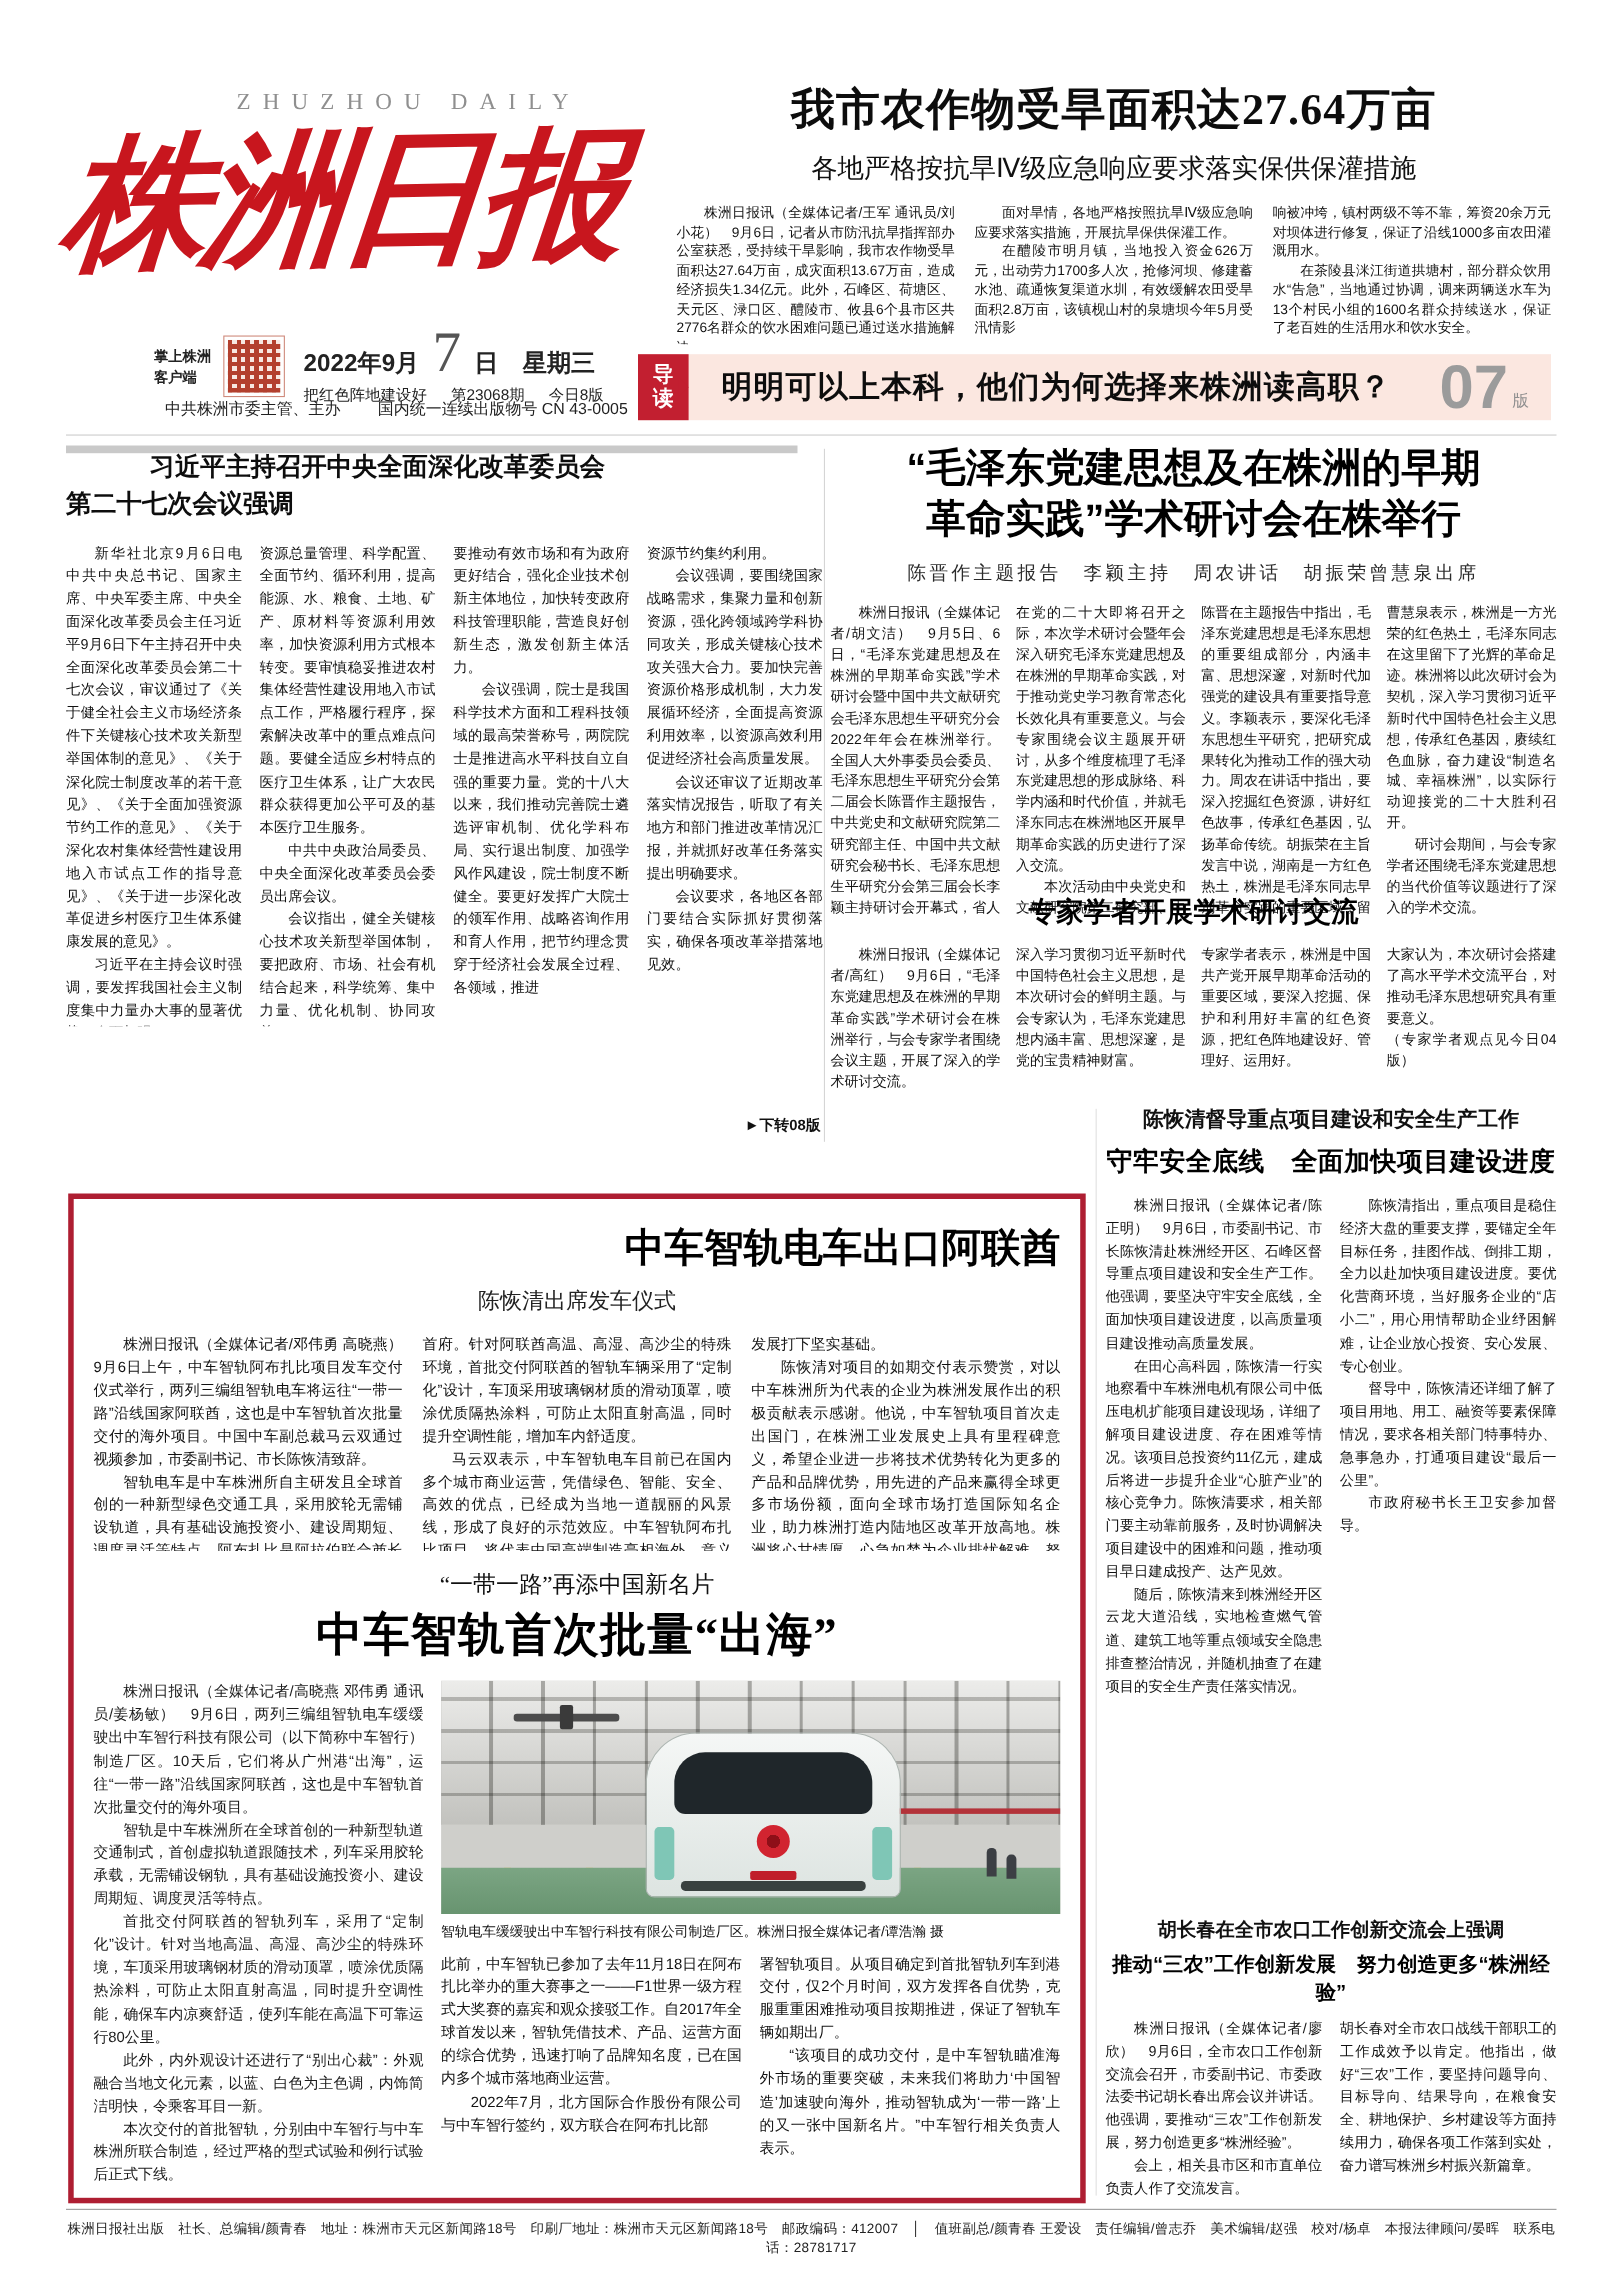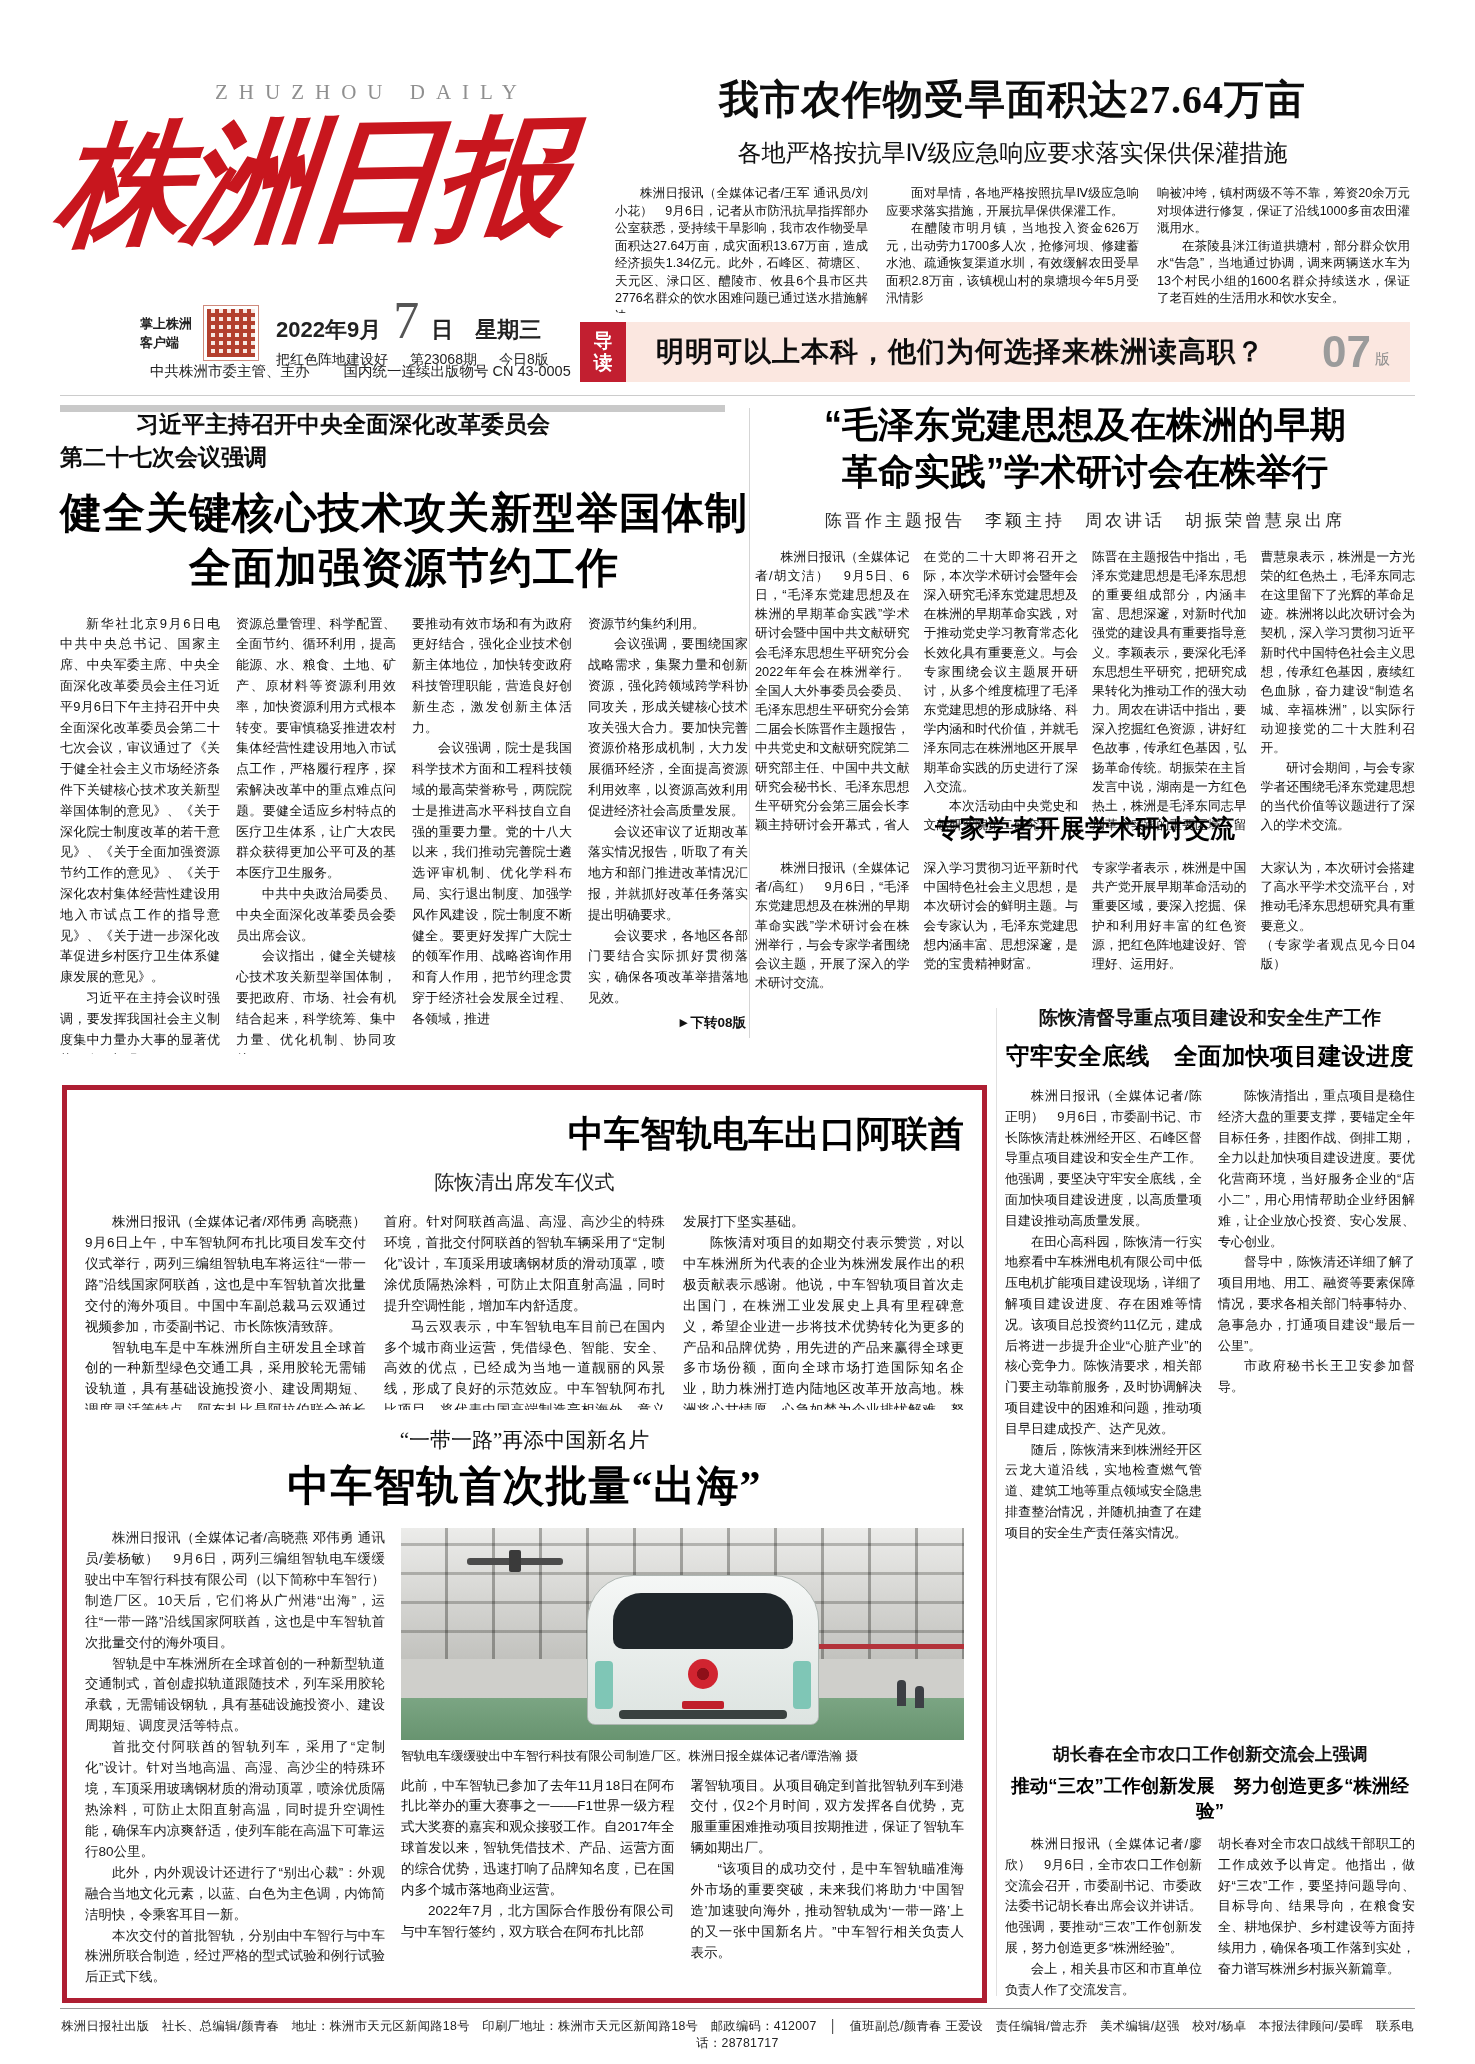--- a/index.html
+++ b/index.html
@@ -40,21 +40,21 @@
   
   .daodu{position:absolute;left:580px;top:322px;width:830px;height:60px;background:#fbe7e0;
       display:flex;align-items:center;}
   .daodu-badge{position:relative;width:46px;height:60px;background:#c21f30;color:#fff;
       display:flex;flex-direction:column;align-items:center;justify-content:center;
       font-size:19px;font-weight:700;line-height:1.15;flex:0 0 auto;}
   .daodu-badge::after{content:"";position:absolute;right:-9px;top:50%;transform:translateY(-50%);
       border:9px solid transparent;border-left-color:#c21f30;}
   .daodu-text{font-size:28px;font-weight:800;color:#0d0d0d;margin-left:30px;letter-spacing:1px;}
   .daodu-page{margin-left:auto;margin-right:20px;display:flex;align-items:flex-end;gap:4px;}
-  .daodu-num{font-size:44px;line-height:0.9;font-weight:700;color:#9b9b9b;font-family:"Liberation Sans",sans-serif;}
+  .daodu-num{font-size:56px;line-height:0.9;font-weight:700;color:#9b9b9b;font-family:"Liberation Sans",sans-serif;}
   .daodu-ban{font-size:15px;color:#8f8f8f;padding-bottom:3px;}
 
   .topline{position:absolute;left:60px;top:395px;width:1355px;height:1px;background:#cccccc;}
   .vline1{position:absolute;left:749px;top:408px;width:1px;height:630px;background:#d5d5d5;}
   .vline2{position:absolute;left:996px;top:1008px;width:1px;height:988px;background:#e0e0e0;}
 
   
   .xi-wrap{position:absolute;left:60px;top:408px;width:688px;}
   .xi-kicker{font-size:23px;font-weight:700;line-height:1.45;color:#0d0d0d;}
   .xi-kicker .k1{text-indent:76px;margin:0;}
@@ -199,24 +199,20 @@
 
   <div class="topline"></div>
   <div class="vline1"></div>
   <div class="vline2"></div>
 
   <div class="xi-wrap">
     <div class="xi-kicker">
       <p class="k1">习近平主持召开中央全面深化改革委员会</p>
       <p class="k2">第二十七次会议强调</p>
     </div>
-    <div class="xi-headline">
-      <div>健全关键核心技术攻关新型举国体制</div>
-      <div>全面加强资源节约工作</div>
-    </div>
     <div class="body-cols xi-cols">
       <div class="col">
           <p>新华社北京9月6日电　中共中央总书记、国家主席、中央军委主席、中央全面深化改革委员会主任习近平9月6日下午主持召开中央全面深化改革委员会第二十七次会议，审议通过了《关于健全社会主义市场经济条件下关键核心技术攻关新型举国体制的意见》、《关于深化院士制度改革的若干意见》、《关于全面加强资源节约工作的意见》、《关于深化农村集体经营性建设用地入市试点工作的指导意见》、《关于进一步深化改革促进乡村医疗卫生体系健康发展的意见》。</p>
           <p>习近平在主持会议时强调，要发挥我国社会主义制度集中力量办大事的显著优势，全面加强</p>
         </div>
       <div class="col">
           <p class="ni">资源总量管理、科学配置、全面节约、循环利用，提高能源、水、粮食、土地、矿产、原材料等资源利用效率，加快资源利用方式根本转变。要审慎稳妥推进农村集体经营性建设用地入市试点工作，严格履行程序，探索解决改革中的重点难点问题。要健全适应乡村特点的医疗卫生体系，让广大农民群众获得更加公平可及的基本医疗卫生服务。</p>
           <p>中共中央政治局委员、中央全面深化改革委员会委员出席会议。</p>
           <p>会议指出，健全关键核心技术攻关新型举国体制，要把政府、市场、社会有机结合起来，科学统筹、集中力量、优化机制、协同攻关。</p>
         </div>

